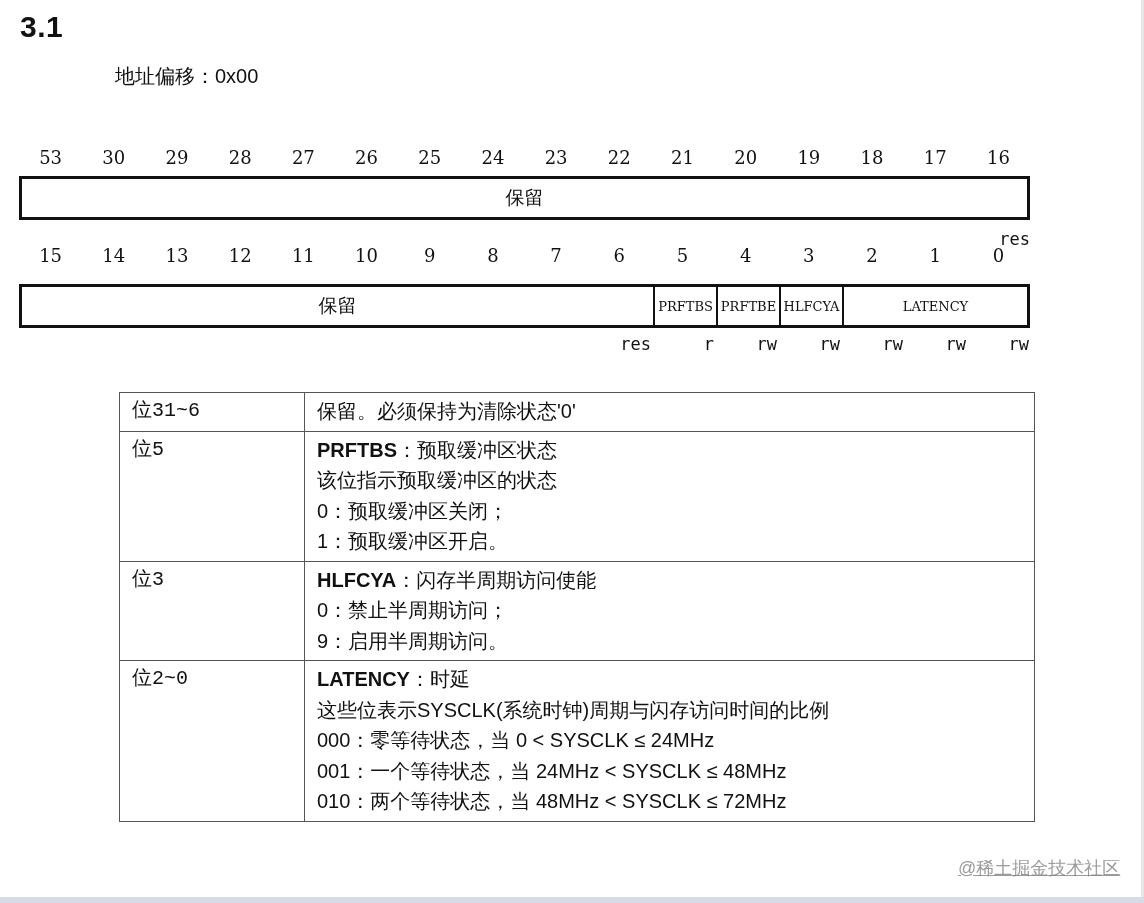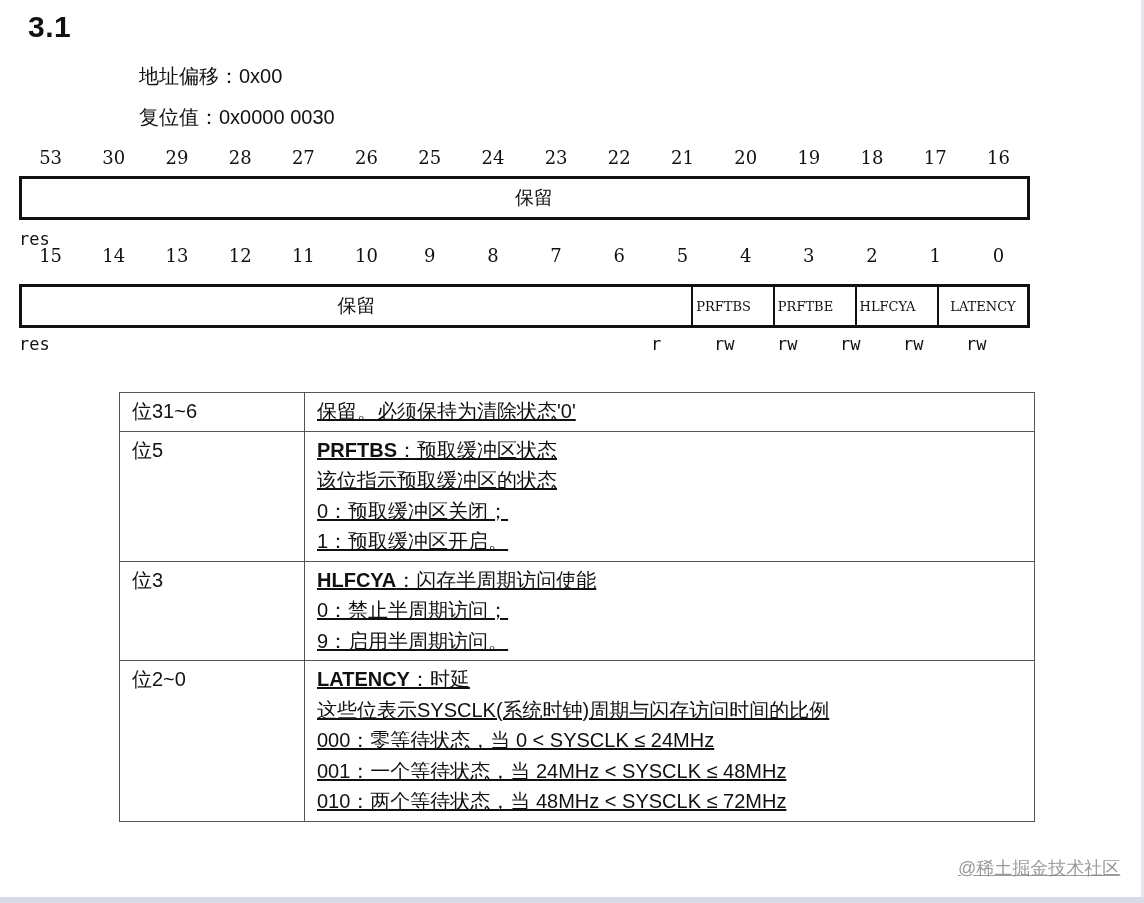--- a/index.html
+++ b/index.html
@@ -5,61 +5,58 @@
     html, body { margin: 0; padding: 0; }
     body {
       width: 1144px; height: 903px; overflow: hidden; position: relative;
       background: #ffffff; color: #111;
       font-family: "Liberation Sans", "DejaVu Sans", sans-serif;
     }
     .page { position: absolute; left: 0; top: 0; width: 1141px; height: 897px; background: #fff; }
     .right-edge { position: absolute; left: 1141px; top: 0; width: 3px; height: 903px; background: #e6e6ea; }
     .bottom-band { position: absolute; left: 0; top: 897px; width: 1144px; height: 6px; background: #d9dbe6; }
 
-    .h-num { position: absolute; left: 20px; top: 10px; font-size: 30px; font-weight: bold; letter-spacing: 0.5px; margin-left: 8px; }
+    .h-num { position: absolute; left: 20px; top: 10px; font-size: 30px; font-weight: bold; letter-spacing: 0.5px; }
     .h-title { position: absolute; left: 115px; top: 10px; font-size: 30px; font-weight: bold; white-space: nowrap; }
     .h-title .cjk { font-weight: normal; font-family: "DejaVu Sans", sans-serif; }
     .meta { position: absolute; left: 115px; font-size: 20px; white-space: nowrap; }
-    .meta .lbl { font-family: "DejaVu Serif", serif; margin-left: 24px; }
+    .meta .lbl { font-family: "DejaVu Serif", serif; }
 
     .bitnums { position: absolute; left: 19px; width: 1011px; display: flex; }
     .bitnums span { flex: 1; text-align: center; font-family: "DejaVu Serif", "Liberation Serif", serif; font-size: 18px; }
 
     .reg { position: absolute; left: 19px; width: 1011px; height: 44px; box-sizing: border-box;
            border: 3px solid #111; display: flex; }
     .reg .cell { display: flex; align-items: center; justify-content: center; box-sizing: border-box;
-                 font-family: "DejaVu Serif", "Liberation Serif", serif; margin-left: 19px; }
+                 font-family: "DejaVu Serif", "Liberation Serif", serif; }
     .reg .cell.sep { border-left: 2px solid #111; }
     .reg .cell.field { font-size: 13px; }
     .reg .cell.res { font-size: 19px; }
 
-    .access { position: absolute; font-family: "DejaVu Sans Mono", "Liberation Mono", monospace; font-size: 17px; text-align: left; }
+    .access { position: absolute; font-family: "DejaVu Sans Mono", "Liberation Mono", monospace; font-size: 17px; text-align: right; }
 
     table.desc { position: absolute; left: 119px; top: 392px; width: 916px; border-collapse: collapse;
                  font-size: 20px; }
     table.desc td { border: 1.5px solid #555; vertical-align: top; padding: 3px 12px 4px 12px; line-height: 30.5px; }
-    table.desc td.bit { width: 160px; }
+    table.desc td.bit { width: 160px; font-family: Liberation Mono, monospace; }
     table.desc b { font-weight: bold; }
-    .ln { display: block; white-space: nowrap; text-decoration: underline; }
+    .ln { display: block; white-space: nowrap; }
 
     .wm1 { position: absolute; left: 958px; top: 856px; font-size: 18px; color: rgba(120,120,120,0.75); white-space: nowrap; text-decoration: underline; }
     .wm2 { position: absolute; left: 886px; top: 874px; font-size: 16px; color: rgba(170,170,170,0.55); white-space: nowrap; }
   </style>
 </head>
 <body>
 
 <div class="page">
 
   <div class="h-num">3.1</div>
 
   <div class="meta" style="top:63px;">
     <span class="lbl">地址偏移：</span><span>0x00</span>
-  </div>
-  <div class="meta" style="top:104px;">
-    <span class="lbl">复位值：</span><span>0x0000 0030</span>
   </div>
 
   <div class="bitnums" style="top:147px;">
     <span>53</span>
     <span>30</span>
     <span>29</span>
     <span>28</span>
     <span>27</span>
     <span>26</span>
     <span>25</span>

